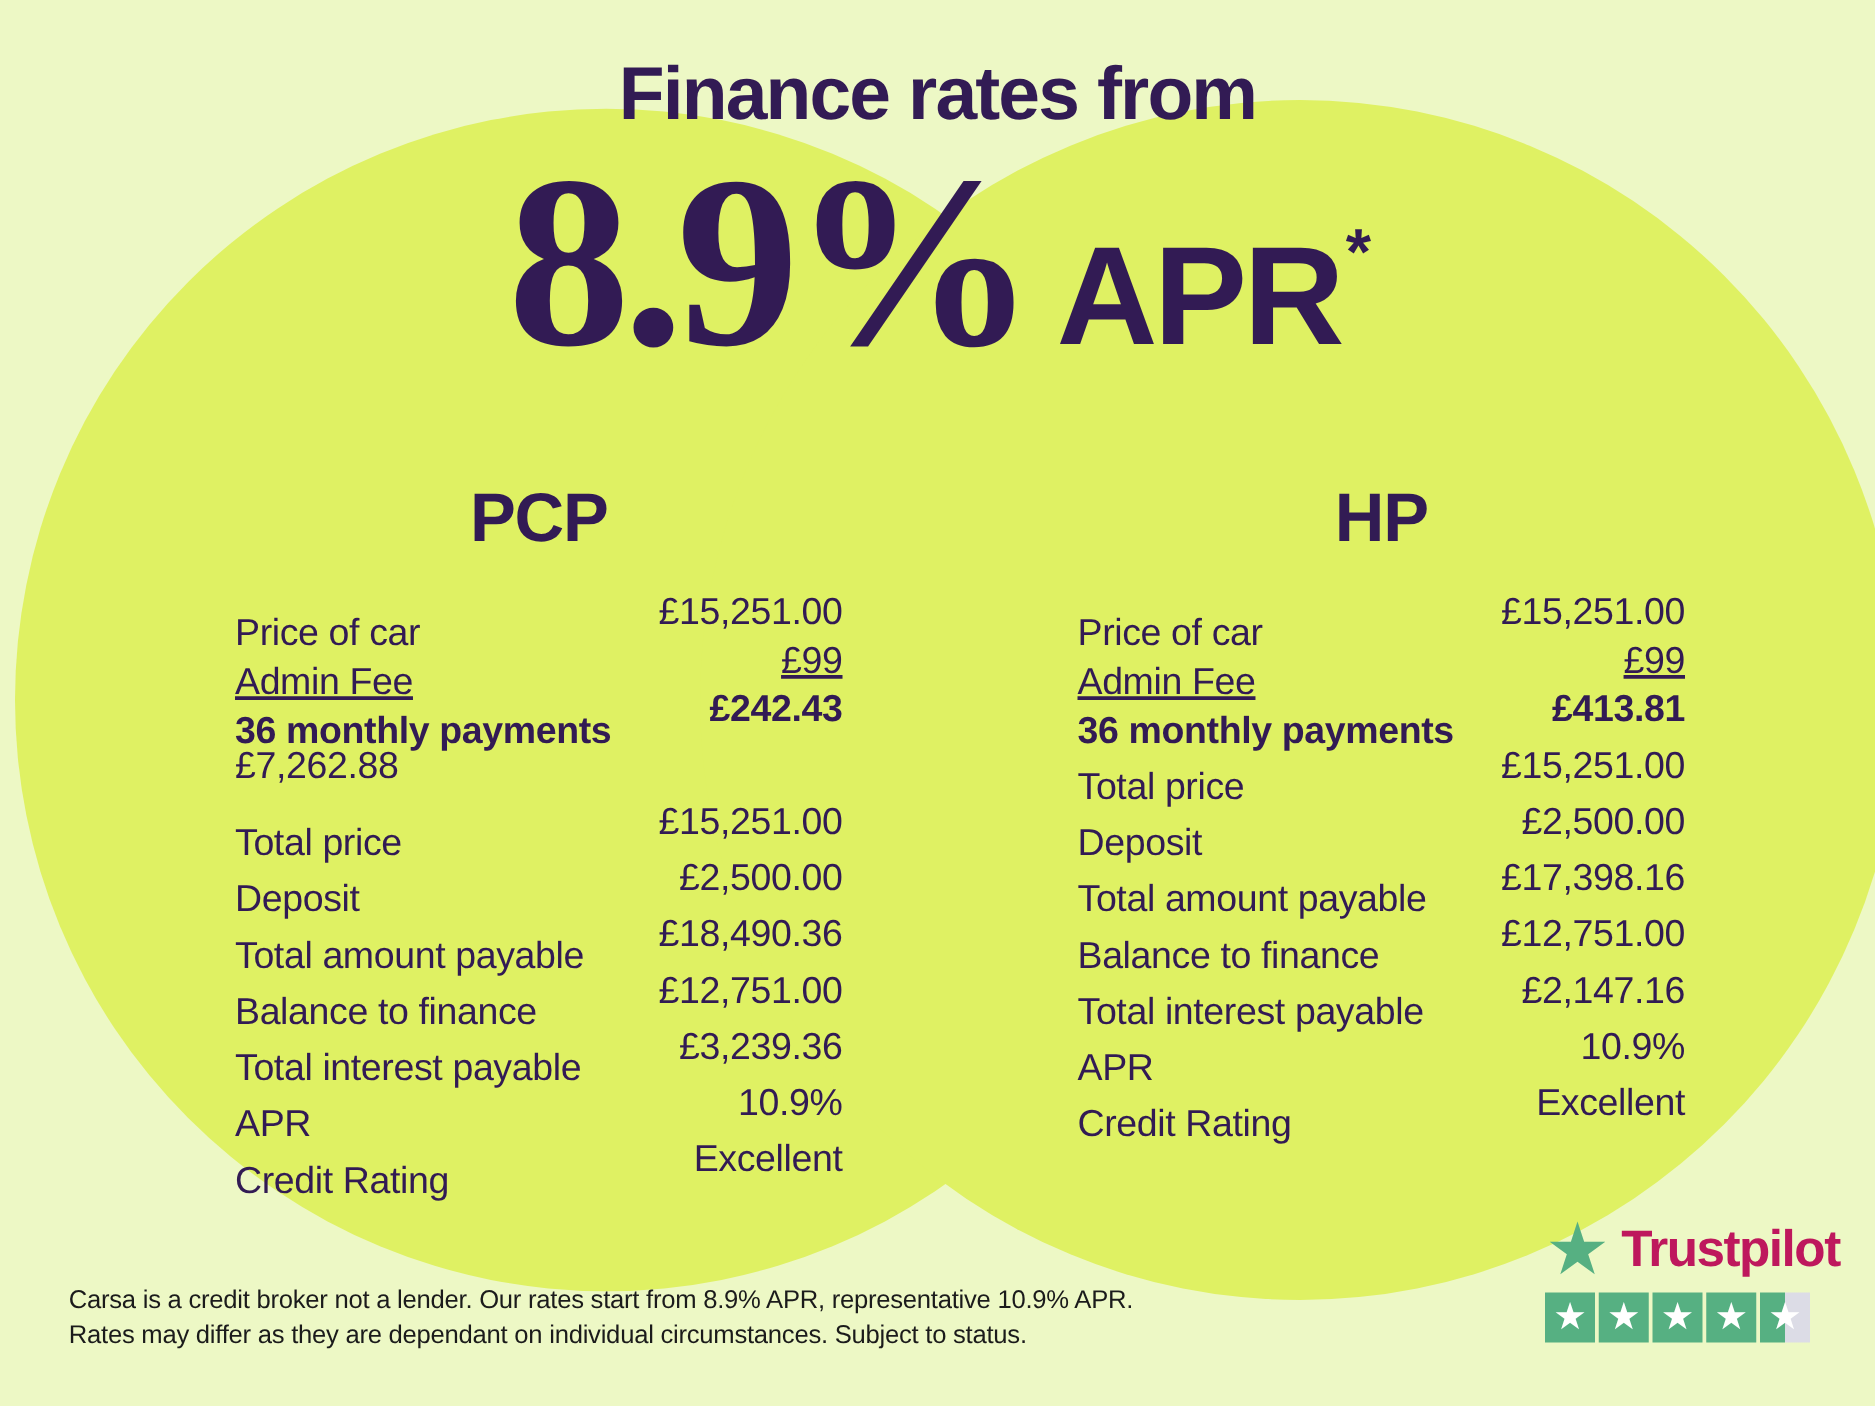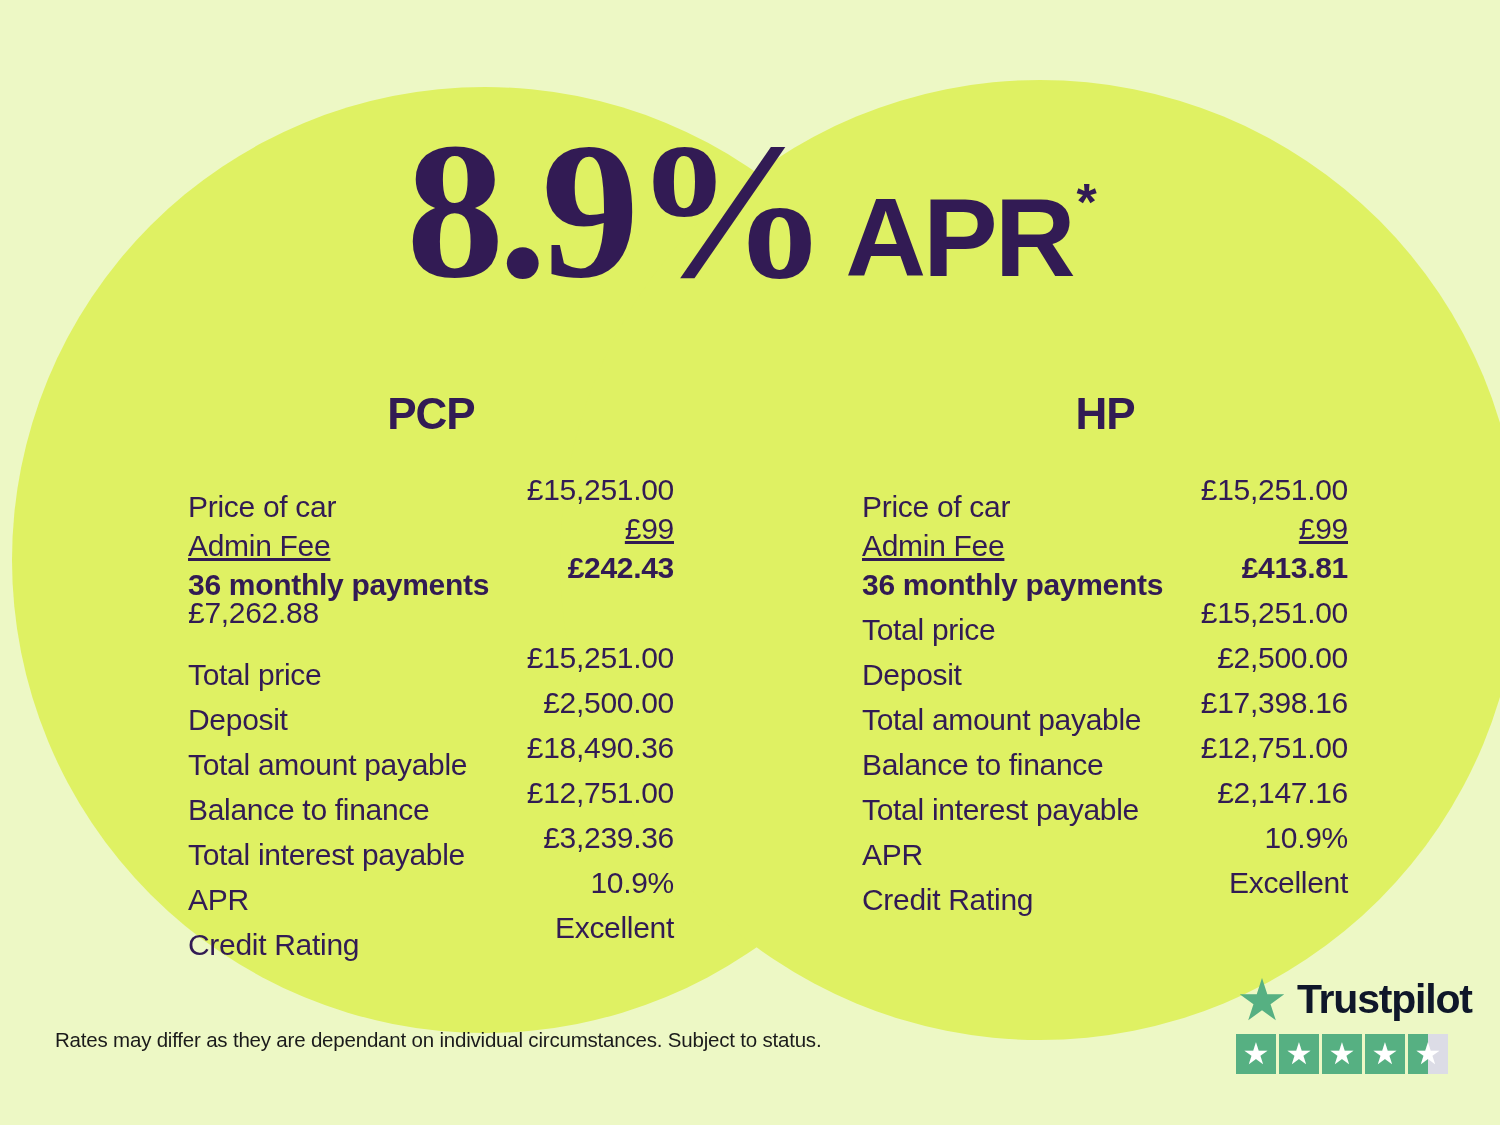--- a/index.html
+++ b/index.html
@@ -45,21 +45,21 @@
   }
   .headline sup{
     font-size:52px;font-weight:800;vertical-align:56px;margin-left:4px;
   }
 
   .fin-col{position:absolute;top:383px;width:486px;}
   .fin-col.pcp{left:188px;}
   .fin-col.hp{left:862px;}
   .fin-col h2{
     margin:0 0 22px 0;text-align:center;
-    font-size:44px;font-weight:800;letter-spacing:-1px;line-height:62px;
+    font-size:55px;font-weight:800;letter-spacing:-1px;line-height:62px;
     color:var(--purple);
   }
   .rows{display:block;}
   .row{
     display:flex;justify-content:space-between;align-items:center;
     height:45px;font-size:30px;letter-spacing:-0.3px;color:var(--purple);
   }
   .row.tight{height:33px;text-decoration:underline;}
   .row.bold{font-weight:700;}
   .row .lbl{text-align:center;margin-top:35px;}
@@ -67,37 +67,38 @@
 
   .disclaimer{
     position:absolute;left:55px;top:1026px;
     font-size:20.5px;line-height:27.5px;letter-spacing:-0.2px;
     color:var(--ink);font-weight:400;
   }
 
   .trustpilot{position:absolute;left:1236px;top:972px;}
   .tp-logo{display:flex;align-items:center;gap:9px;}
   .tp-star-glyph{font-size:58px;line-height:0.95;color:var(--green);}
-  .tp-brand{font-size:41px;font-weight:700;letter-spacing:-1.2px;color:#0f172a;}
+  .tp-brand{font-size:41px;font-weight:700;letter-spacing:-1.2px;color:#be185d;}
   .tp-stars{display:flex;gap:3px;margin-top:7px;}
   .tp-box{
     width:40px;height:40px;background:var(--green);
     display:flex;align-items:center;justify-content:center;
   }
   .tp-box.half{background:linear-gradient(90deg,var(--green) 50%,var(--gray) 50%);}
   .tp-box .s{color:#ffffff;font-size:30px;line-height:1;}
 </style>
 </head>
 <body>
 
 <div class="circle circle-left"></div>
 <div class="circle circle-right"></div>
 
 <div class="layer">
 
+  <div class="page-title">Finance rates from</div>
 
   <div class="headline">
     <span class="rate">8.9%</span>
     <span class="unit"><span>APR</span><sup>*</sup></span>
   </div>
 
   <div class="fin-col pcp">
     <h2>PCP</h2>
     <div class="rows">
         <div class="row">
@@ -186,20 +187,21 @@
           <span class="val">10.9%</span>
         </div>
         <div class="row">
           <span class="lbl">Credit Rating</span>
           <span class="val">Excellent</span>
         </div>
       </div>
   </div>
 
   <div class="disclaimer">
+    <div>Carsa is a credit broker not a lender. Our rates start from 8.9% APR, representative 10.9% APR.</div>
     <div>Rates may differ as they are dependant on individual circumstances. Subject to status.</div>
   </div>
 
   <div class="trustpilot">
     <div class="tp-logo">
       <span class="tp-star-glyph">★</span>
       <span class="tp-brand">Trustpilot</span>
     </div>
     <div class="tp-stars">
         <div class="tp-box">

